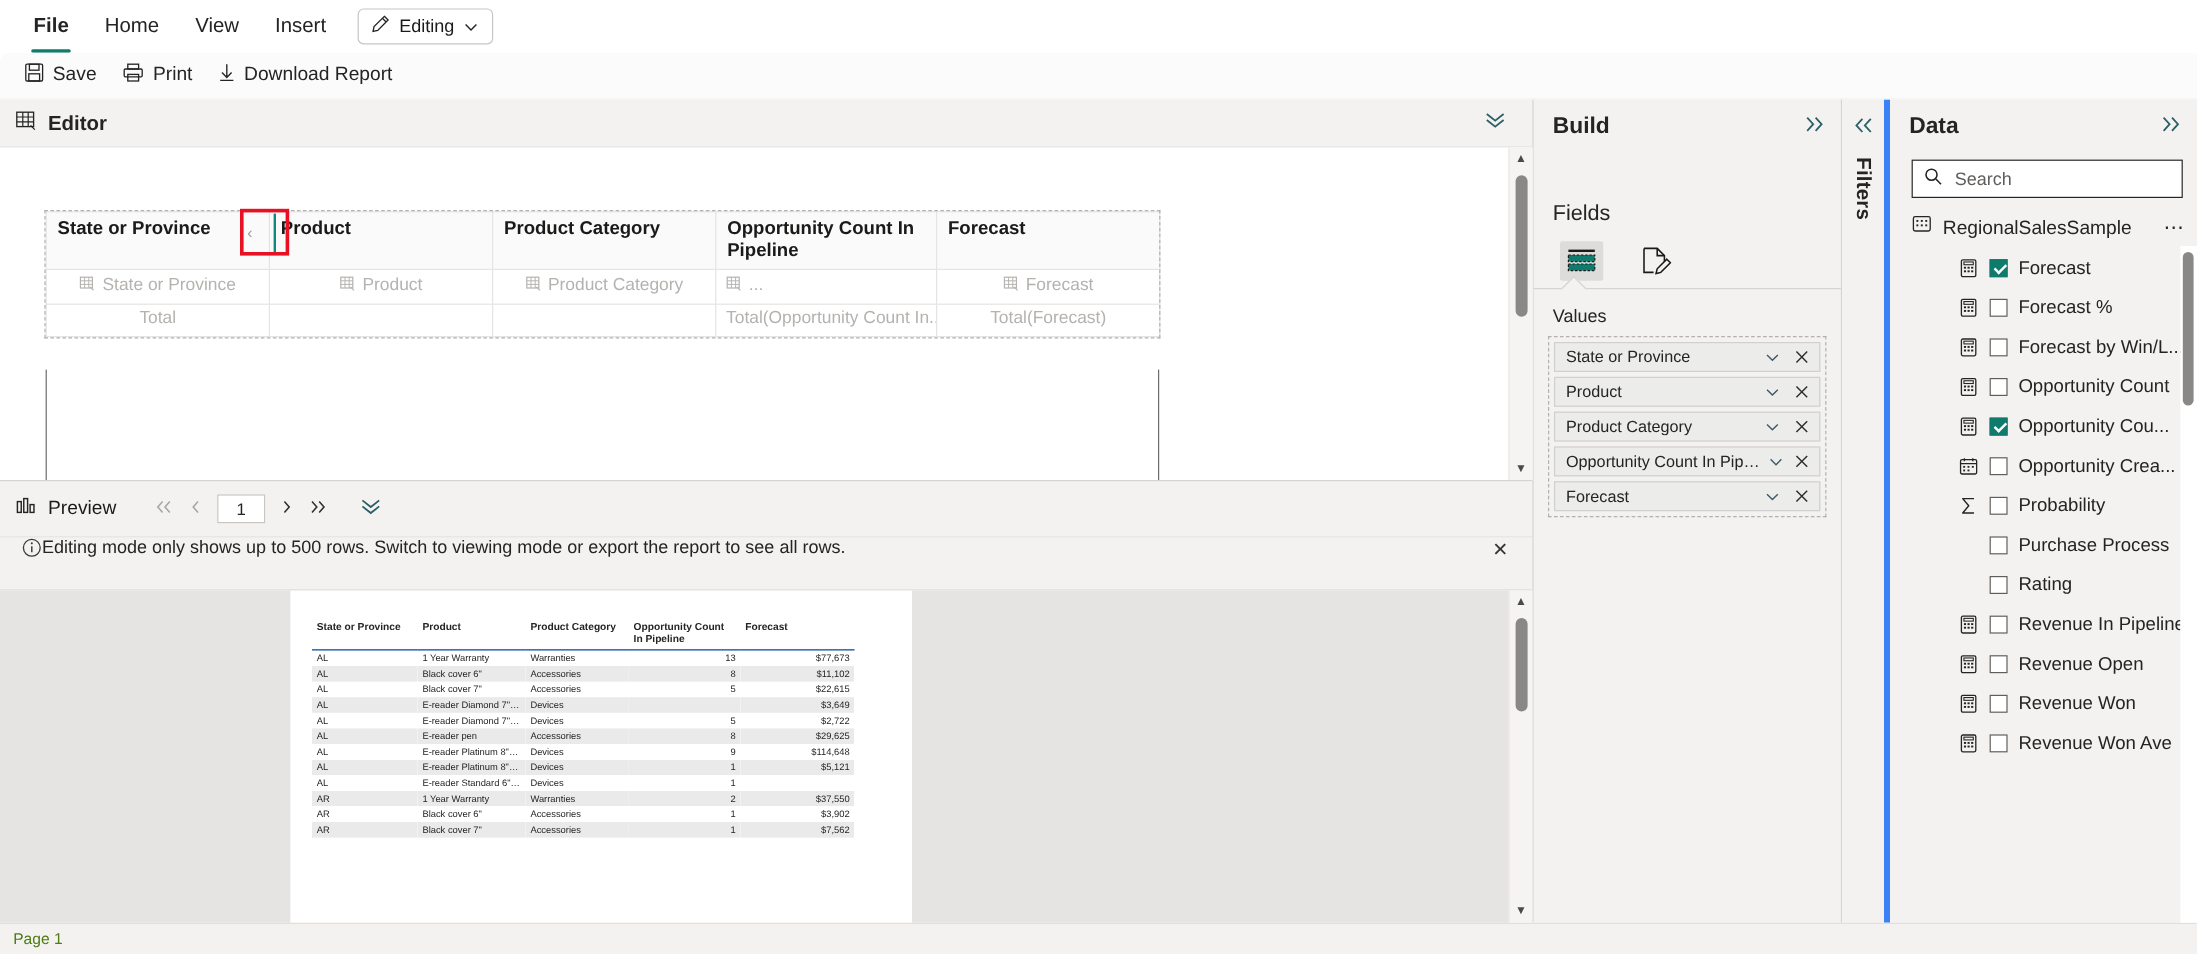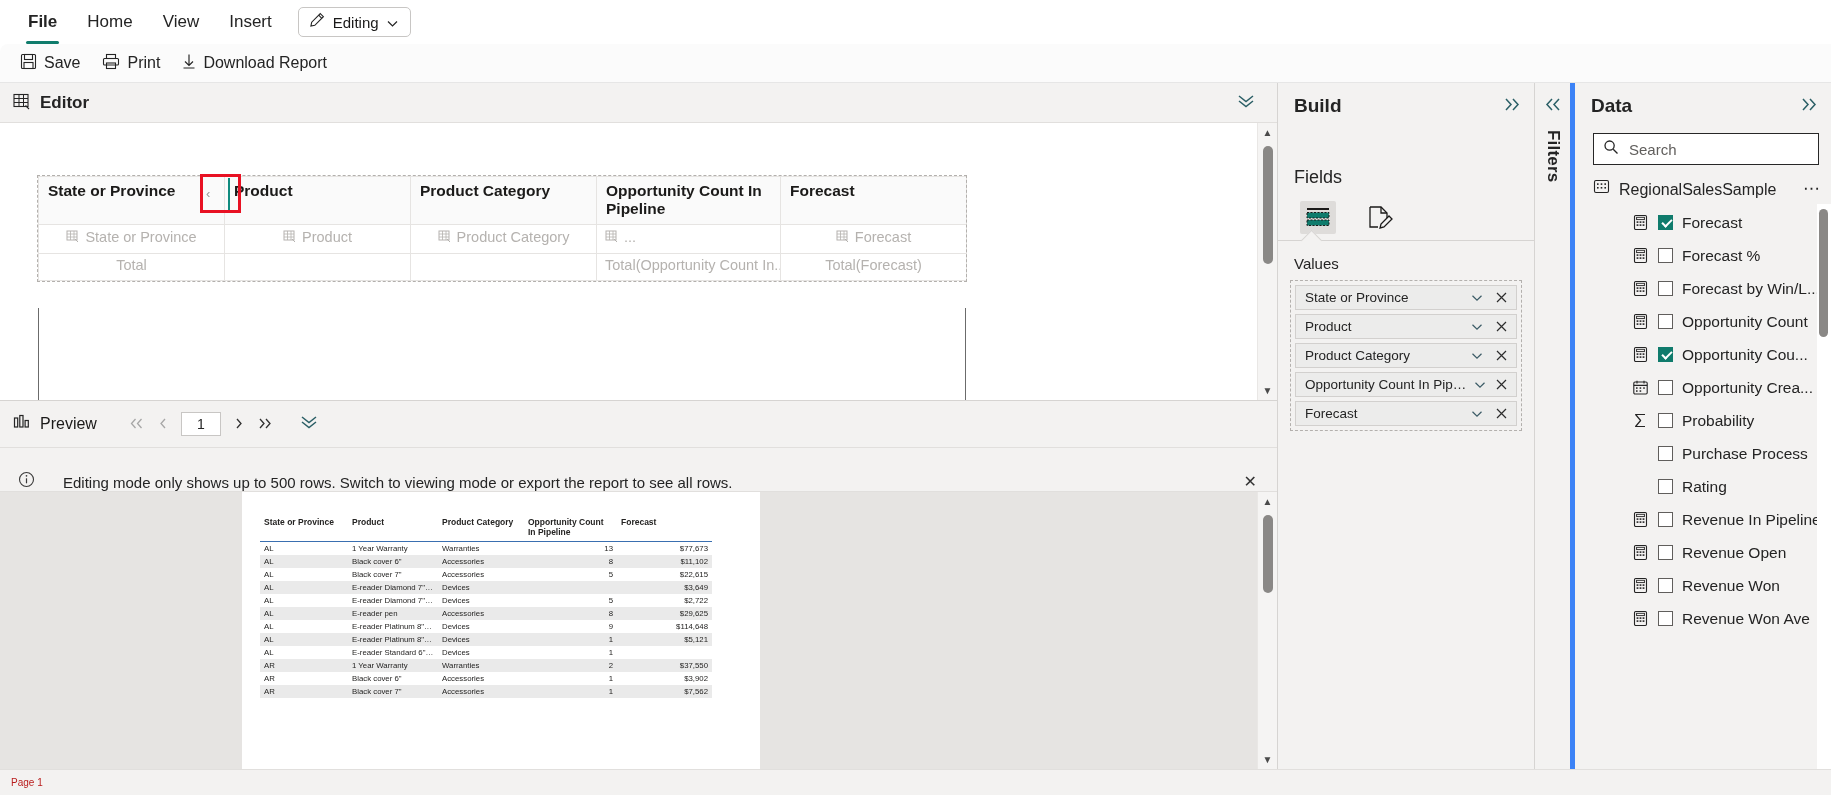--- a/index.html
+++ b/index.html
@@ -120,22 +120,22 @@
   }
   .pager { display: flex; align-items: center; gap: 13px; margin-left: 22px; }
   .pager .pg-btn { font-size: 15px; color: #8f8f8f; cursor: pointer; user-select: none; }
   .pager .pg-btn.on { color: #242424; }
   .pg-input {
     width: 40px; height: 24px; border: 1px solid #c8c6c4; background: #fff; font-size: 14px;
     text-align: center; font-family: "Liberation Sans", sans-serif; color: #242424;
   }
 
   .notice {
-    height: 44px; flex: 0 0 44px; background: #f3f2f1; display: flex; align-items: flex-end;
-    gap: 28px; padding: 0 16px 0 18px; border-bottom: 1px solid #e1dfdd; font-size: 15px;
+    height: 44px; flex: 0 0 44px; background: #f3f2f1; display: flex; align-items: flex-start;
+    gap: 0; padding: 0 16px 0 18px; border-bottom: 1px solid #e1dfdd; font-size: 15px;
   }
   .notice .msg { flex: 1 1 auto; color: #242424; }
   .notice .x { cursor: pointer; font-size: 16px; color: #333; padding: 0 4px; }
 
   .preview-body { flex: 1 1 auto; background: #e6e4e2; display: flex; min-height: 0; position: relative; }
   .preview-scrollarea { flex: 1 1 auto; position: relative; overflow: hidden; }
   .paper {
     position: absolute; left: 242px; top: 0px; width: 518px; height: 100%;
     background: #ffffff; padding: 24px 0 0 18px;
   }
@@ -245,21 +245,21 @@
   .dscroll {
     flex: 0 0 14px; width: 14px; position: relative; background: #ffffff;
   }
   .dscroll .thumb {
     position: absolute; left: 2px; width: 9px; border-radius: 5px; background: #8a8886;
   }
 
   
   .statusbar {
     height: 26px; flex: 0 0 26px; background: #f3f2f1; border-top: 1px solid #e1dfdd;
-    display: flex; align-items: center; padding-left: 11px; font-size: 10px; color: #b91c1c;
+    display: flex; align-items: center; padding-left: 11px; font-size: 13px; color: #4d7c0f;
   }
 </style>
 </head>
 <body>
 
 <div id="app">
 
   <div class="ribbon-tabs">
     <div class="ribbon-tab active"><span>File</span></div>
     <div class="ribbon-tab"><span>Home</span></div>

